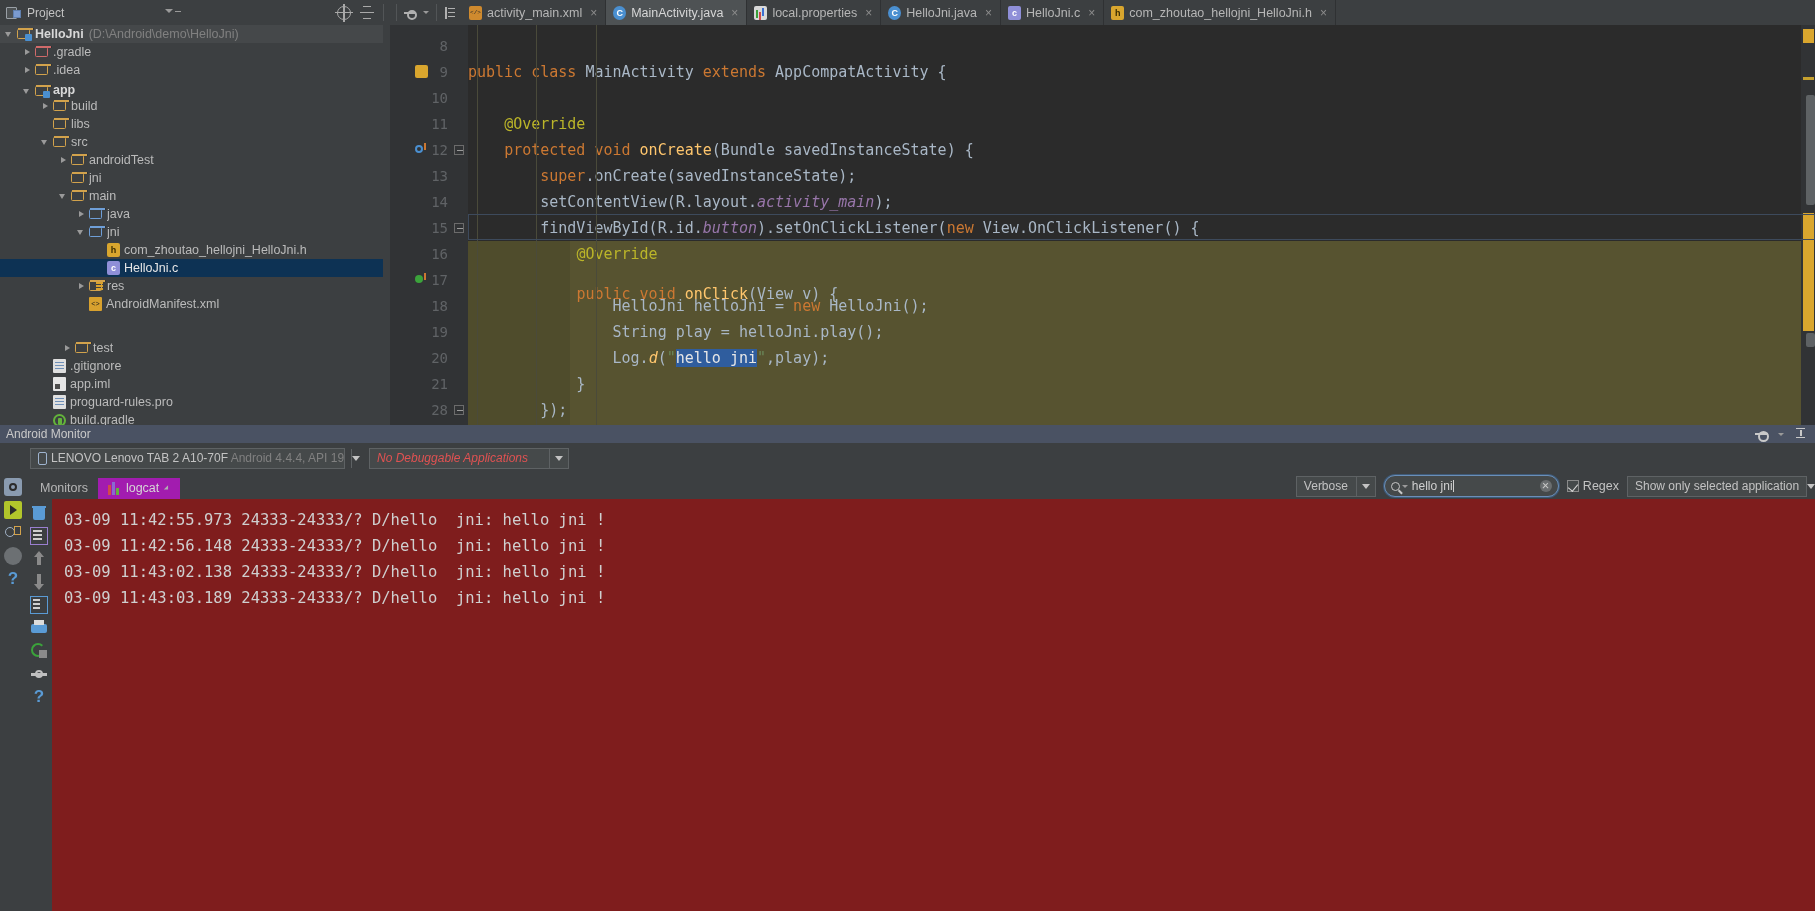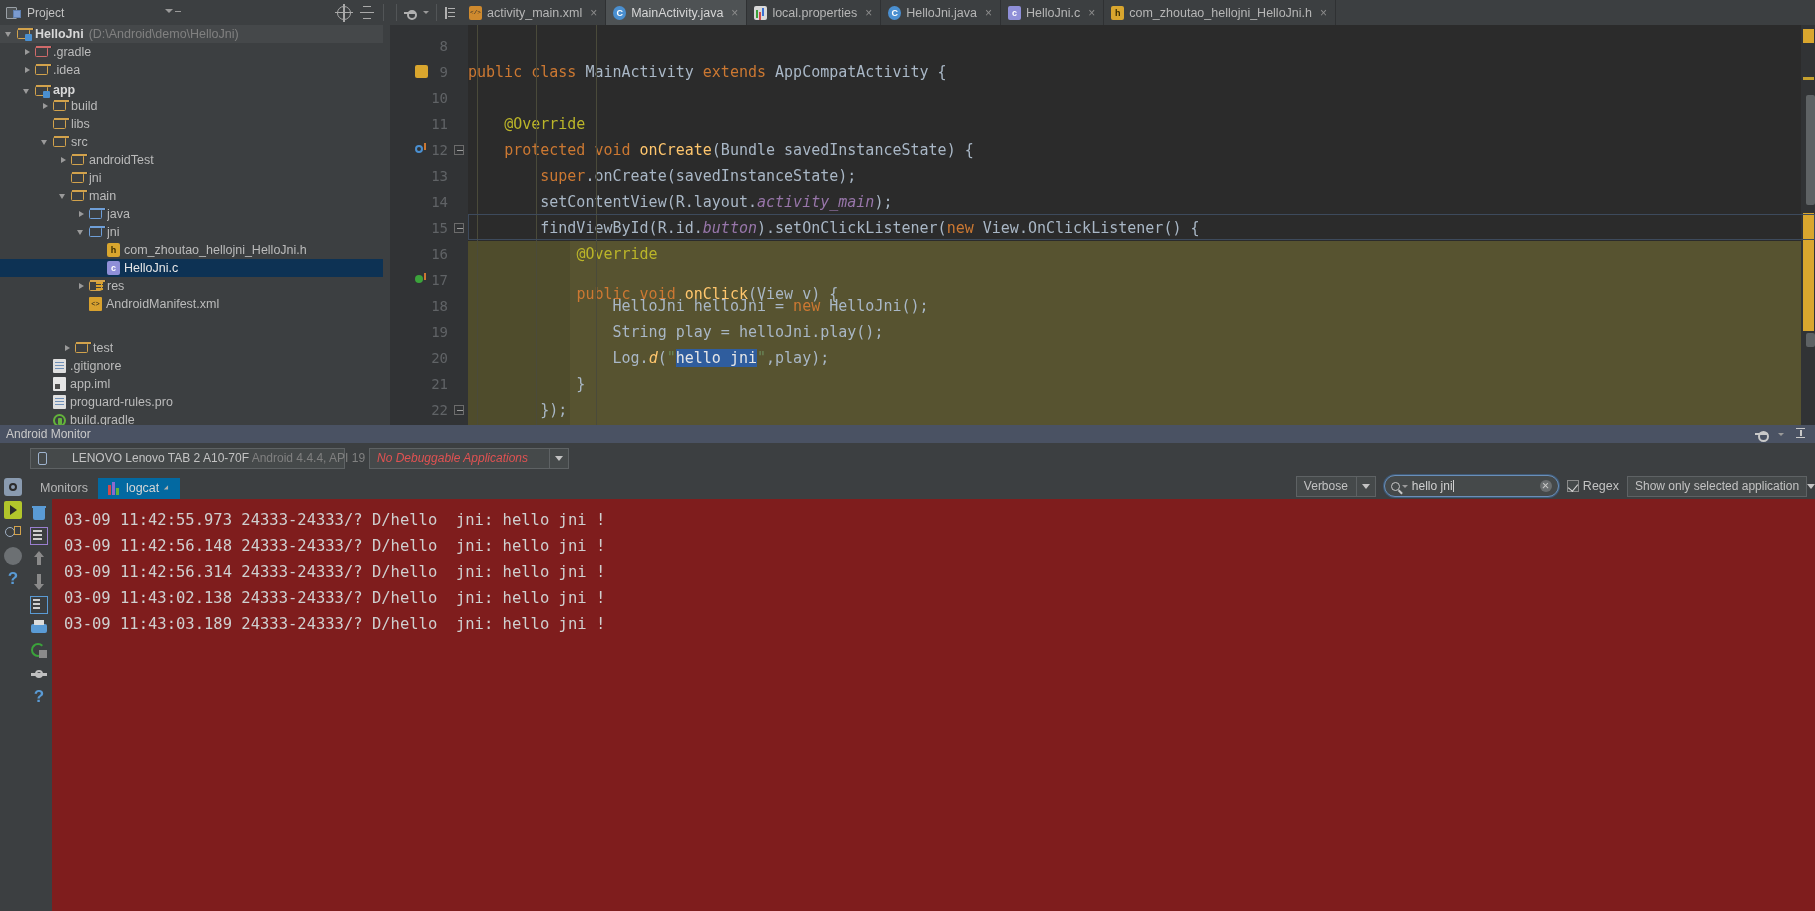--- a/index.html
+++ b/index.html
@@ -159,21 +159,21 @@
   .combo .txt{padding:0 7px;white-space:nowrap;}
   .combo .arrow-btn{width:19px;height:100%;border-left:1px solid #5e6264;display:flex;
          align-items:center;justify-content:center;}
   .combo .arrow-btn:after{content:"";border-left:4px solid transparent;border-right:4px solid transparent;
          border-top:5px solid #c3c3c3;}
   .dev-icon{width:9px;height:13px;border:1.4px solid #9fb4cf;border-radius:2px;margin:0 4px 0 7px;flex:0 0 auto;}
   .red{color:#e05252;font-style:italic;}
 
   .am-tabs{position:absolute;left:30px;top:30px;height:26px;display:flex;align-items:flex-end;}
   .amtab{padding:3px 10px 4px 10px;font-size:12.5px;color:#b6b6b6;display:flex;align-items:center;gap:5px;}
-  .amtab.active{background:#0369a1;color:#d6d6d6;}
+  .amtab.active{background:#a21caf;color:#d6d6d6;}
   .logcat-ic{width:13px;height:13px;position:relative;}
   .logcat-ic i{position:absolute;bottom:0;width:3px;}
   .logcat-ic .a{left:0;height:10px;background:#d24a4a;}
   .logcat-ic .b{left:4px;height:13px;background:#8a6ad0;}
   .logcat-ic .c{left:8px;height:7px;background:#63b33b;}
 
   .filters{position:absolute;right:8px;top:30px;height:26px;display:flex;align-items:center;gap:8px;}
   .search-box{width:175px;height:22px;border:1px solid #6a8fb8;border-radius:11px;background:#45494a;
               display:flex;align-items:center;padding:0 6px;box-shadow:0 0 0 1px #3f5a78;}
   .mag{width:9px;height:9px;border:1.5px solid #c8c8c8;border-radius:50%;position:relative;flex:0 0 auto;}
@@ -462,21 +462,21 @@
           <i style="position:absolute;left:9px;top:0;width:2px;height:7px;background:#cc7832;"></i>
         </div>
         <div class="ln" style="top: 268px; line-height: 26px;">18</div>
         <div class="ln" style="top: 294px; line-height: 26px;">19</div>
         <div class="ln" style="top: 320px; line-height: 26px;">20</div>
         <div class="gmark" style="top: 326px; left: 60px; width: 11px; height: 12px;">
           <i style="position:absolute;left:1px;top:0;width:9px;height:8px;background:#f0c040;border-radius:50% 50% 40% 40%;"></i>
           <i style="position:absolute;left:3px;top:8px;width:5px;height:3px;background:#9a9a9a;"></i>
         </div>
         <div class="ln" style="top: 346px; line-height: 26px;">21</div>
-        <div class="ln" style="top: 372px; line-height: 26px;">22</div>
+        <div class="ln" style="top: 372px; line-height: 26px;">28</div>
       </div>
     <div class="foldcol">
         <div style="position: absolute; left: 4px; top: 120px; width: 10px; height: 10px; border: 1px solid rgb(107, 107, 107);">
           <i style="position:absolute;left:2px;top:4px;width:6px;height:1px;background:#9a9a9a;"></i>
         </div>
         <div style="position: absolute; left: 4px; top: 198px; width: 10px; height: 10px; border: 1px solid rgb(107, 107, 107);">
           <i style="position:absolute;left:2px;top:4px;width:6px;height:1px;background:#9a9a9a;"></i>
         </div>
         <div style="position: absolute; left: 4px; top: 380px; width: 10px; height: 10px; border: 1px solid rgb(107, 107, 107);">
           <i style="position:absolute;left:2px;top:4px;width:6px;height:1px;background:#9a9a9a;"></i>
@@ -523,21 +523,21 @@
           <i class="c"></i>
         </span>
     </span>
   </div>
 
   <div class="am">
 
     <div class="am-row1">
       <div class="combo" style="margin-left:30px;width:315px;">
         <span class="dev-icon"></span>
-        <span class="txt" style="padding-left:0;margin-left:21px;">
+        <span class="txt" style="padding-left:0;">
           <span>LENOVO Lenovo TAB 2 A10-70F</span>
           <span class="dim">Android 4.4.4, API 19</span>
         </span>
         <span class="arrow-btn" style="margin-left:auto;"></span>
       </div>
       <div class="combo" style="margin-left:24px;width:200px;">
         <span class="txt red">No Debuggable Applications</span>
         <span class="arrow-btn" style="margin-left:auto;"></span>
       </div>
     </div>
@@ -623,18 +623,17 @@
       <span class="sqico" style="position:relative;">
         <i style="position:absolute;left:5px;top:5px;width:8px;height:8px;border:2px solid #c0c0c0;border-radius:50%;"></i>
         <i style="position:absolute;left:1px;top:7.5px;width:16px;height:3px;background:#c0c0c0;"></i>
         </span>
       <span class="sqico" style="color:#5a9bd5;font-weight:bold;font-size:17px;text-align:center;line-height:18px;">?</span>
     </div>
 
     <div class="logarea" id="log-host">
         <div class="logline">03-09 11:42:55.973 24333-24333/? D/hello  jni: hello jni !</div>
         <div class="logline">03-09 11:42:56.148 24333-24333/? D/hello  jni: hello jni !</div>
-        <div class="logline">03-09 11:42:56.314 24333-24333/? D/hello  jni: hello jni !</div>
         <div class="logline">03-09 11:43:02.138 24333-24333/? D/hello  jni: hello jni !</div>
         <div class="logline">03-09 11:43:03.189 24333-24333/? D/hello  jni: hello jni !</div>
       </div>
   </div>
 </div>
 
 </body></html>

